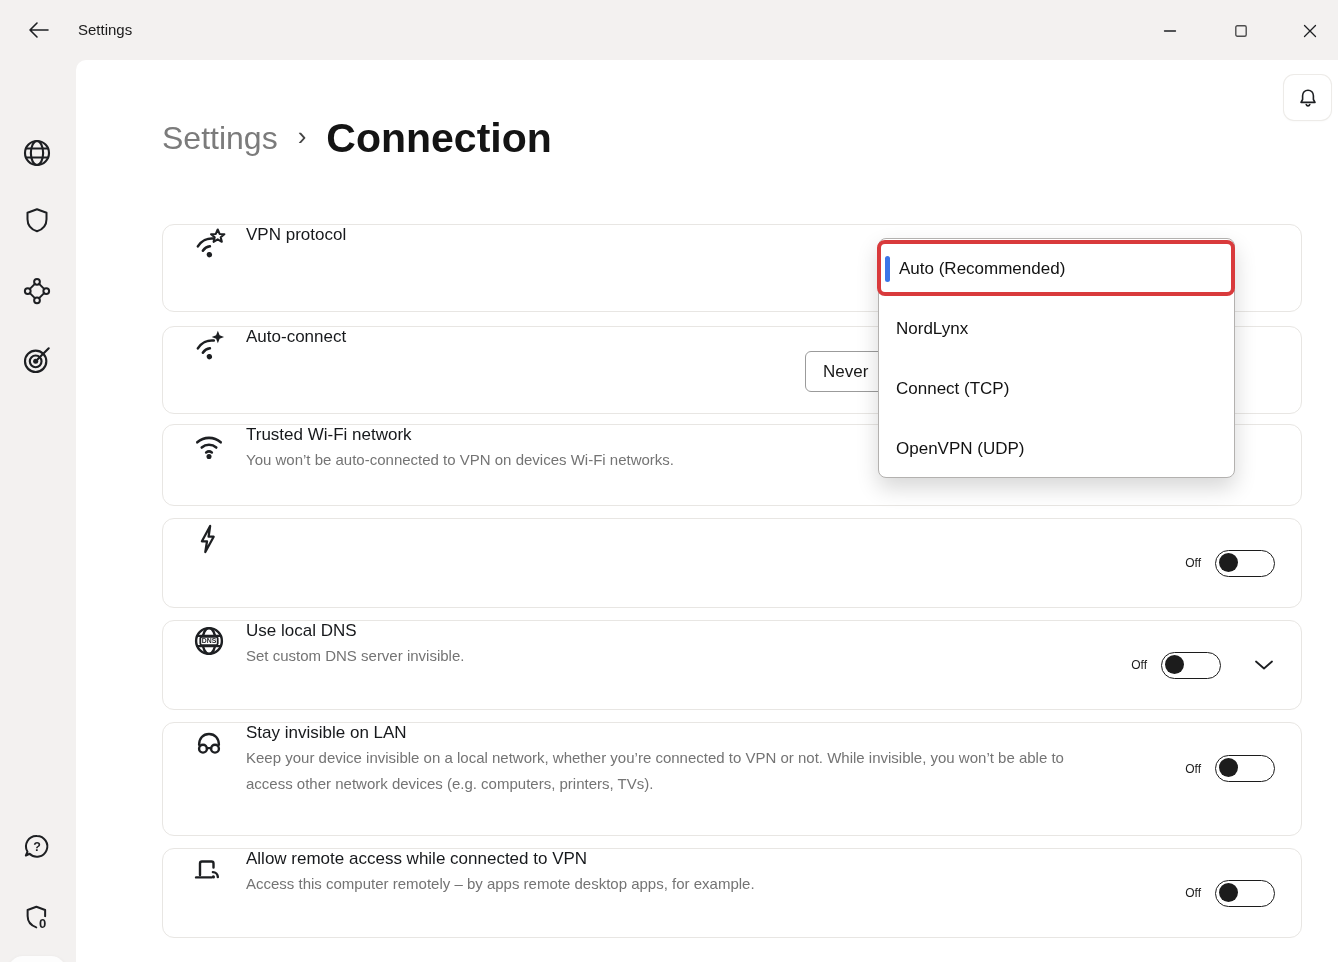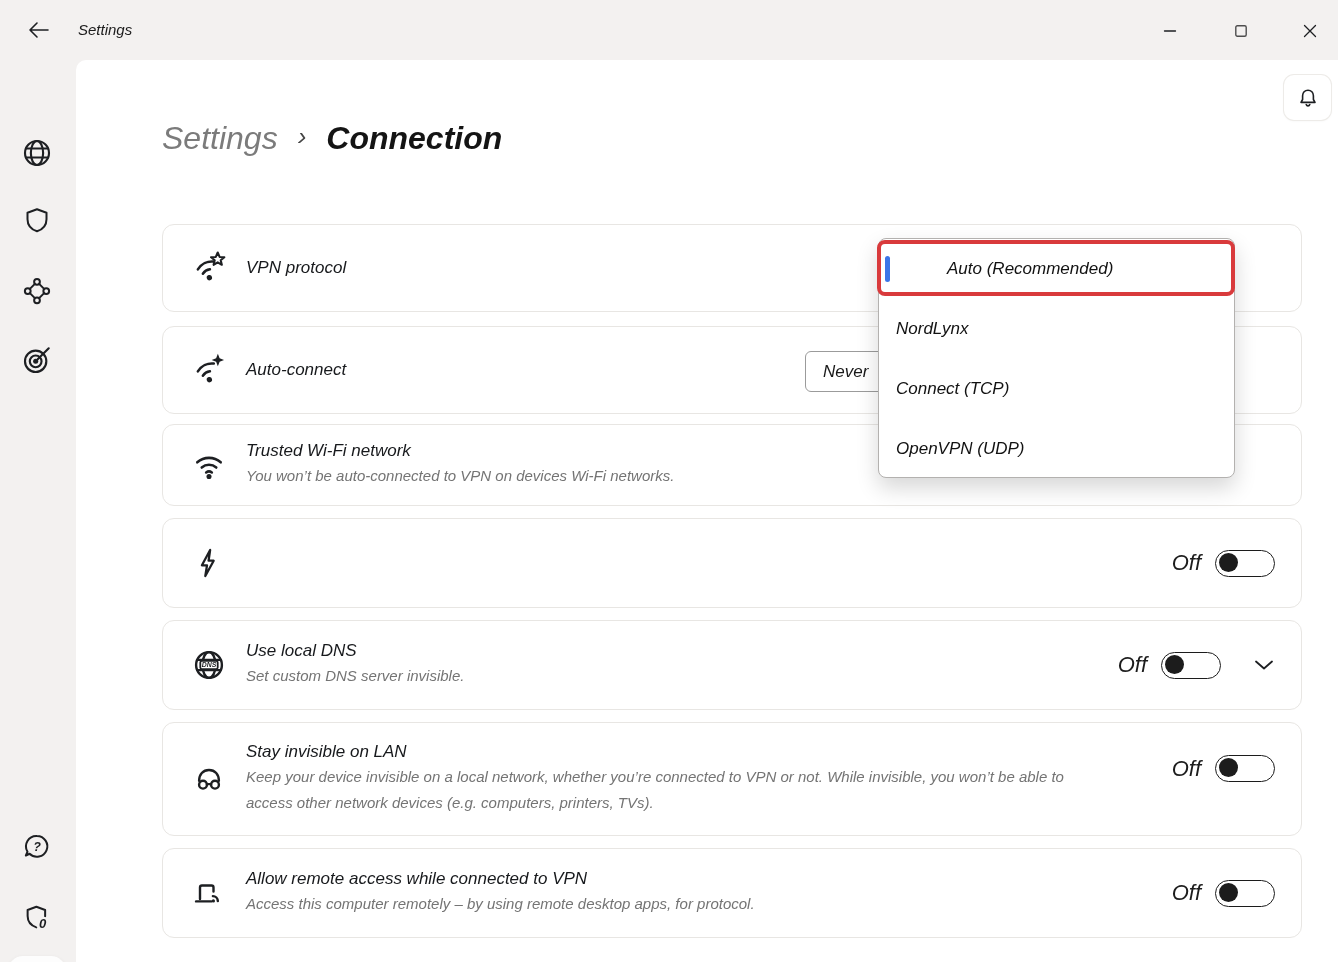--- a/index.html
+++ b/index.html
@@ -1,18 +1,18 @@
 <!DOCTYPE html>
 <html><head>
 <meta charset="utf-8">
 <style>
   * { margin:0; padding:0; box-sizing:border-box; }
   html,body { width:1338px; height:962px; font-family:"Liberation Sans","DejaVu Sans",sans-serif; }
   .stage { position:relative; width:1338px; height:962px; background:#f3f1f0; overflow:hidden; }
-  .abs { position:absolute;font-style:italic; }
+  .abs { position:absolute; }
   svg { display:block; }
   button { background:none; border:none; font-family:inherit; cursor:pointer; padding:0; }
 
   
   .titlebar { left:0; top:0; width:1338px; height:60px; }
   .back-btn { left:22px; top:15px; width:34px; height:30px; display:flex; align-items:center; justify-content:center; }
   .tb-title { left:78px; top:21px; font-size:15px; color:#1b1b1b; }
   .winbtn { top:9px; width:44px; height:44px; display:flex; align-items:center; justify-content:center; }
   .winbtn.min { left:1148px; } .winbtn.max { left:1219px; } .winbtn.cls { left:1288px; }
 
@@ -22,44 +22,44 @@
   .gear-card { left:8px; top:896px; width:58px; height:57px; background:#fdfdfd; border-radius:15px;
                box-shadow:0 1px 4px rgba(0,0,0,0.06); display:flex; align-items:center; justify-content:center; }
 
   
   .main { left:76px; top:60px; width:1262px; height:902px; background:#ffffff; border-top-left-radius:10px; }
   .bell-btn { left:1284px; top:75px; width:47px; height:45px; background:#fff; border-radius:10px;
               box-shadow:0 0 0 1px #edebe8, 0 1px 3px rgba(0,0,0,0.05); display:flex; align-items:center; justify-content:center; }
   .breadcrumb { left:162px; top:114px; height:48px; display:flex; align-items:center; gap:20px; }
   .bc-parent { font-size:32px; color:#7b7b7b; cursor:pointer; }
   .bc-sep { font-size:26px; color:#454545; transform:translateY(-2px); }
-  .bc-current { font-size:32px; font-weight:700; color:#141414; }
+  .bc-current { font-size:41px; font-weight:700; color:#141414; }
 
   
   .card { left:162px; width:1140px; background:#fff; border:1px solid #e8e6e3; border-radius:12px;
-          display:flex; align-items:center; padding:0 26px; }
+          display:flex; padding:0 26px; }
   .row-icon { width:40px; height:40px; flex:0 0 40px; display:flex; align-items:center; justify-content:center; }
   .row-text { margin-left:17px; max-width:830px; }
   .row-title { font-size:17px; color:#17191c; }
   .row-sub { font-size:15px; color:#747474; line-height:26px; margin-top:2px; }
   .row-right { margin-left:auto; display:flex; align-items:center; gap:14px; }
-  .off-label { font-size:22px; color:#1c1c1c; }
+  .off-label { font-size:12px; color:#1c1c1c; }
   .toggle { width:60px; height:27px; border:1.8px solid #1c1c1c; border-radius:14px; position:relative; background:#fff; }
   .toggle .knob { position:absolute; left:3px; top:2.4px; width:19px; height:19px; border-radius:50%; background:#1c1c1c; }
   .dns-chevron { margin-left:18px; display:flex; align-items:center; }
 
   
   .never-btn { left:805px; top:351px; width:150px; height:41px; background:#fff; border:1px solid #9b9b9b;
                border-radius:6px; font-size:17px; color:#1a1a1a; text-align:left; padding-left:17px; z-index:5; }
 
   
   .dropdown { left:878px; top:238px; width:357px; height:240px; background:#fff; border:1px solid #b3b1af;
               border-radius:8px; box-shadow:0 10px 22px rgba(0,0,0,0.16); z-index:20; overflow:hidden; }
   .dd-item { height:60px; display:flex; align-items:center; padding-left:17px; font-size:17px; color:#121212; cursor:pointer; }
-  .dd-item.selected { padding-left:6px;gap:48px; }
+  .dd-item.selected { padding-left:6px; }
   .sel-bar { width:5px; height:26px; border-radius:2.5px; background:#3b76e8; margin-right:9px; }
   .red-box { left:877px; top:240px; width:358px; height:56px; border:4px solid #d93a3c; border-radius:8px;
              z-index:30; pointer-events:none; }
 
   .stroke { fill:none; stroke:#1d1f22; stroke-width:1.6; stroke-linecap:round; stroke-linejoin:round; }
   .fillk { fill:#1d1f22; stroke:none; }
 </style>
 </head>
 <body>
 
@@ -267,21 +267,21 @@
     <div class="row-icon">
       <svg width="36" height="36" viewBox="0 0 24 24">
         <path class="stroke" d="M15 11V8.3c0-.7-.6-1.3-1.3-1.3H7.3C6.6 7 6 7.6 6 8.3V16"></path>
         <path class="stroke" d="M3.4 17.6h10"></path>
         <circle class="fillk" cx="14.9" cy="17.3" r="1.1"></circle>
         <path class="stroke" d="M14.6 14.1a3.4 3.4 0 0 1 3.3 3.3"></path>
       </svg>
     </div>
     <div class="row-text">
       <div class="row-title">Allow remote access while connected to VPN</div>
-      <div class="row-sub">Access this computer remotely – by using remote desktop apps, for protocol.</div>
+      <div class="row-sub">Access this computer remotely – by apps remote desktop apps, for example.</div>
     </div>
     <div class="row-right">
       <span class="off-label">Off</span>
       <div class="toggle">
           <div class="knob"></div>
         </div>
     </div>
   </div>
 
   <button class="abs never-btn">

